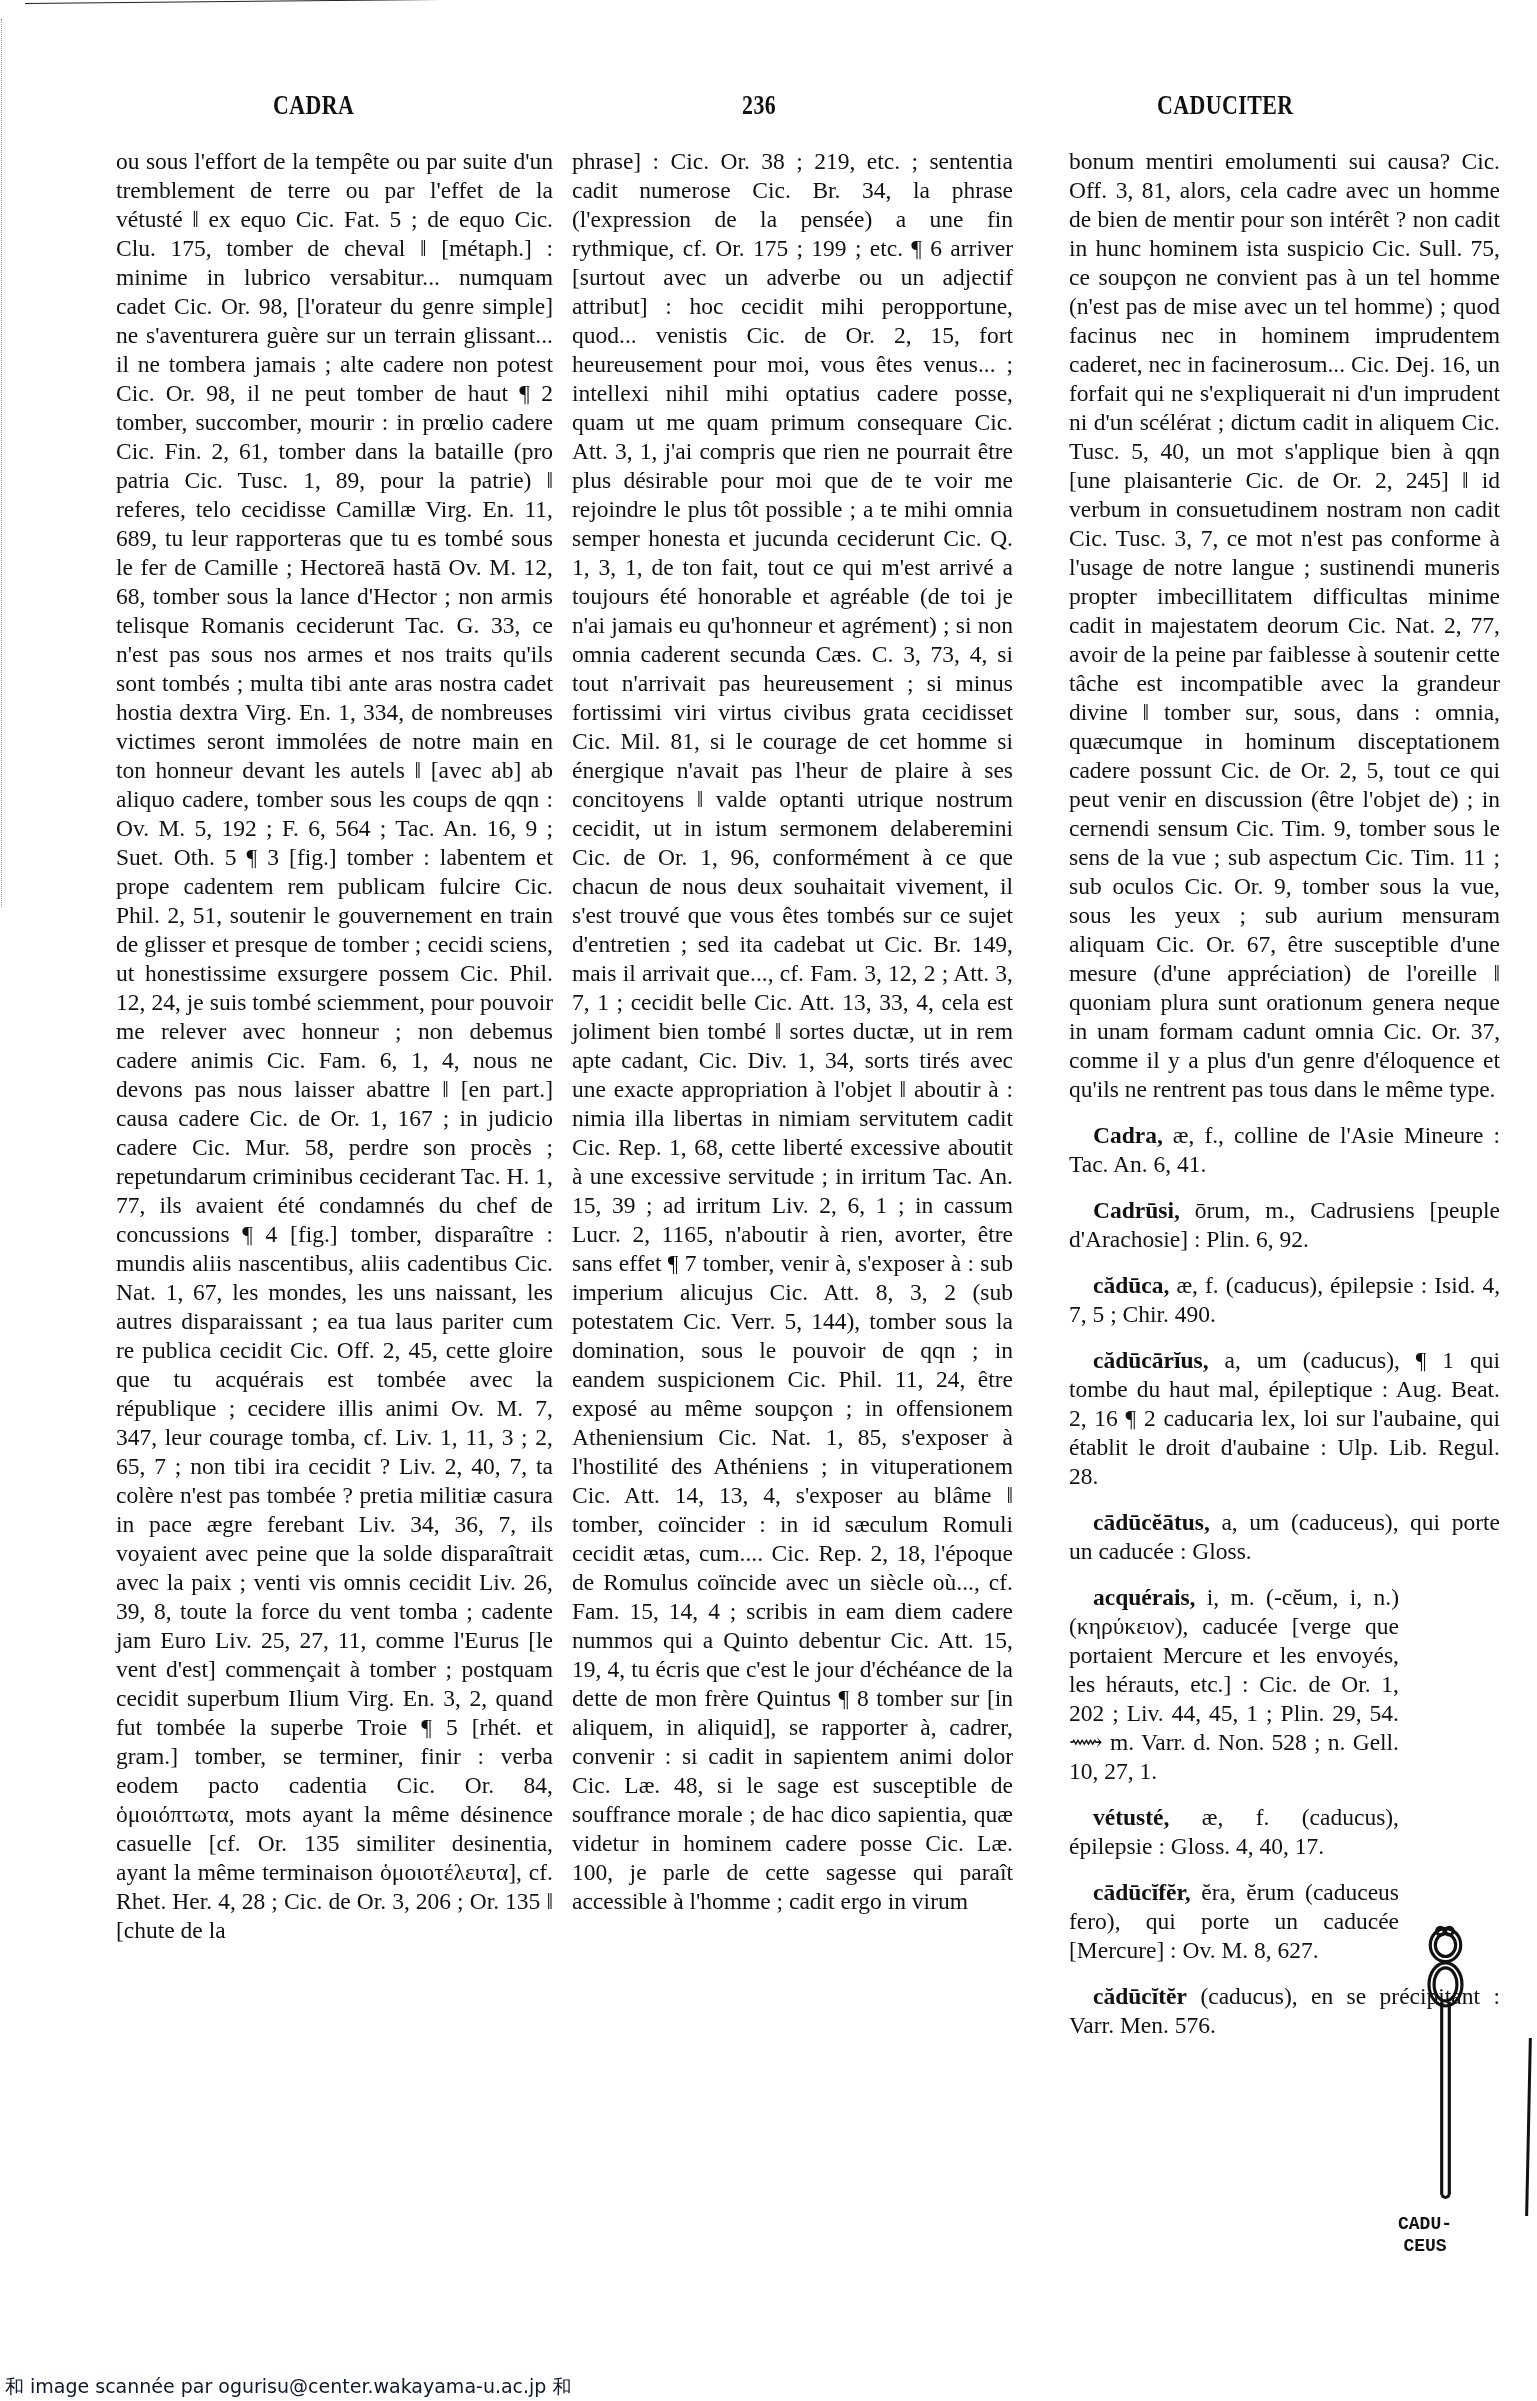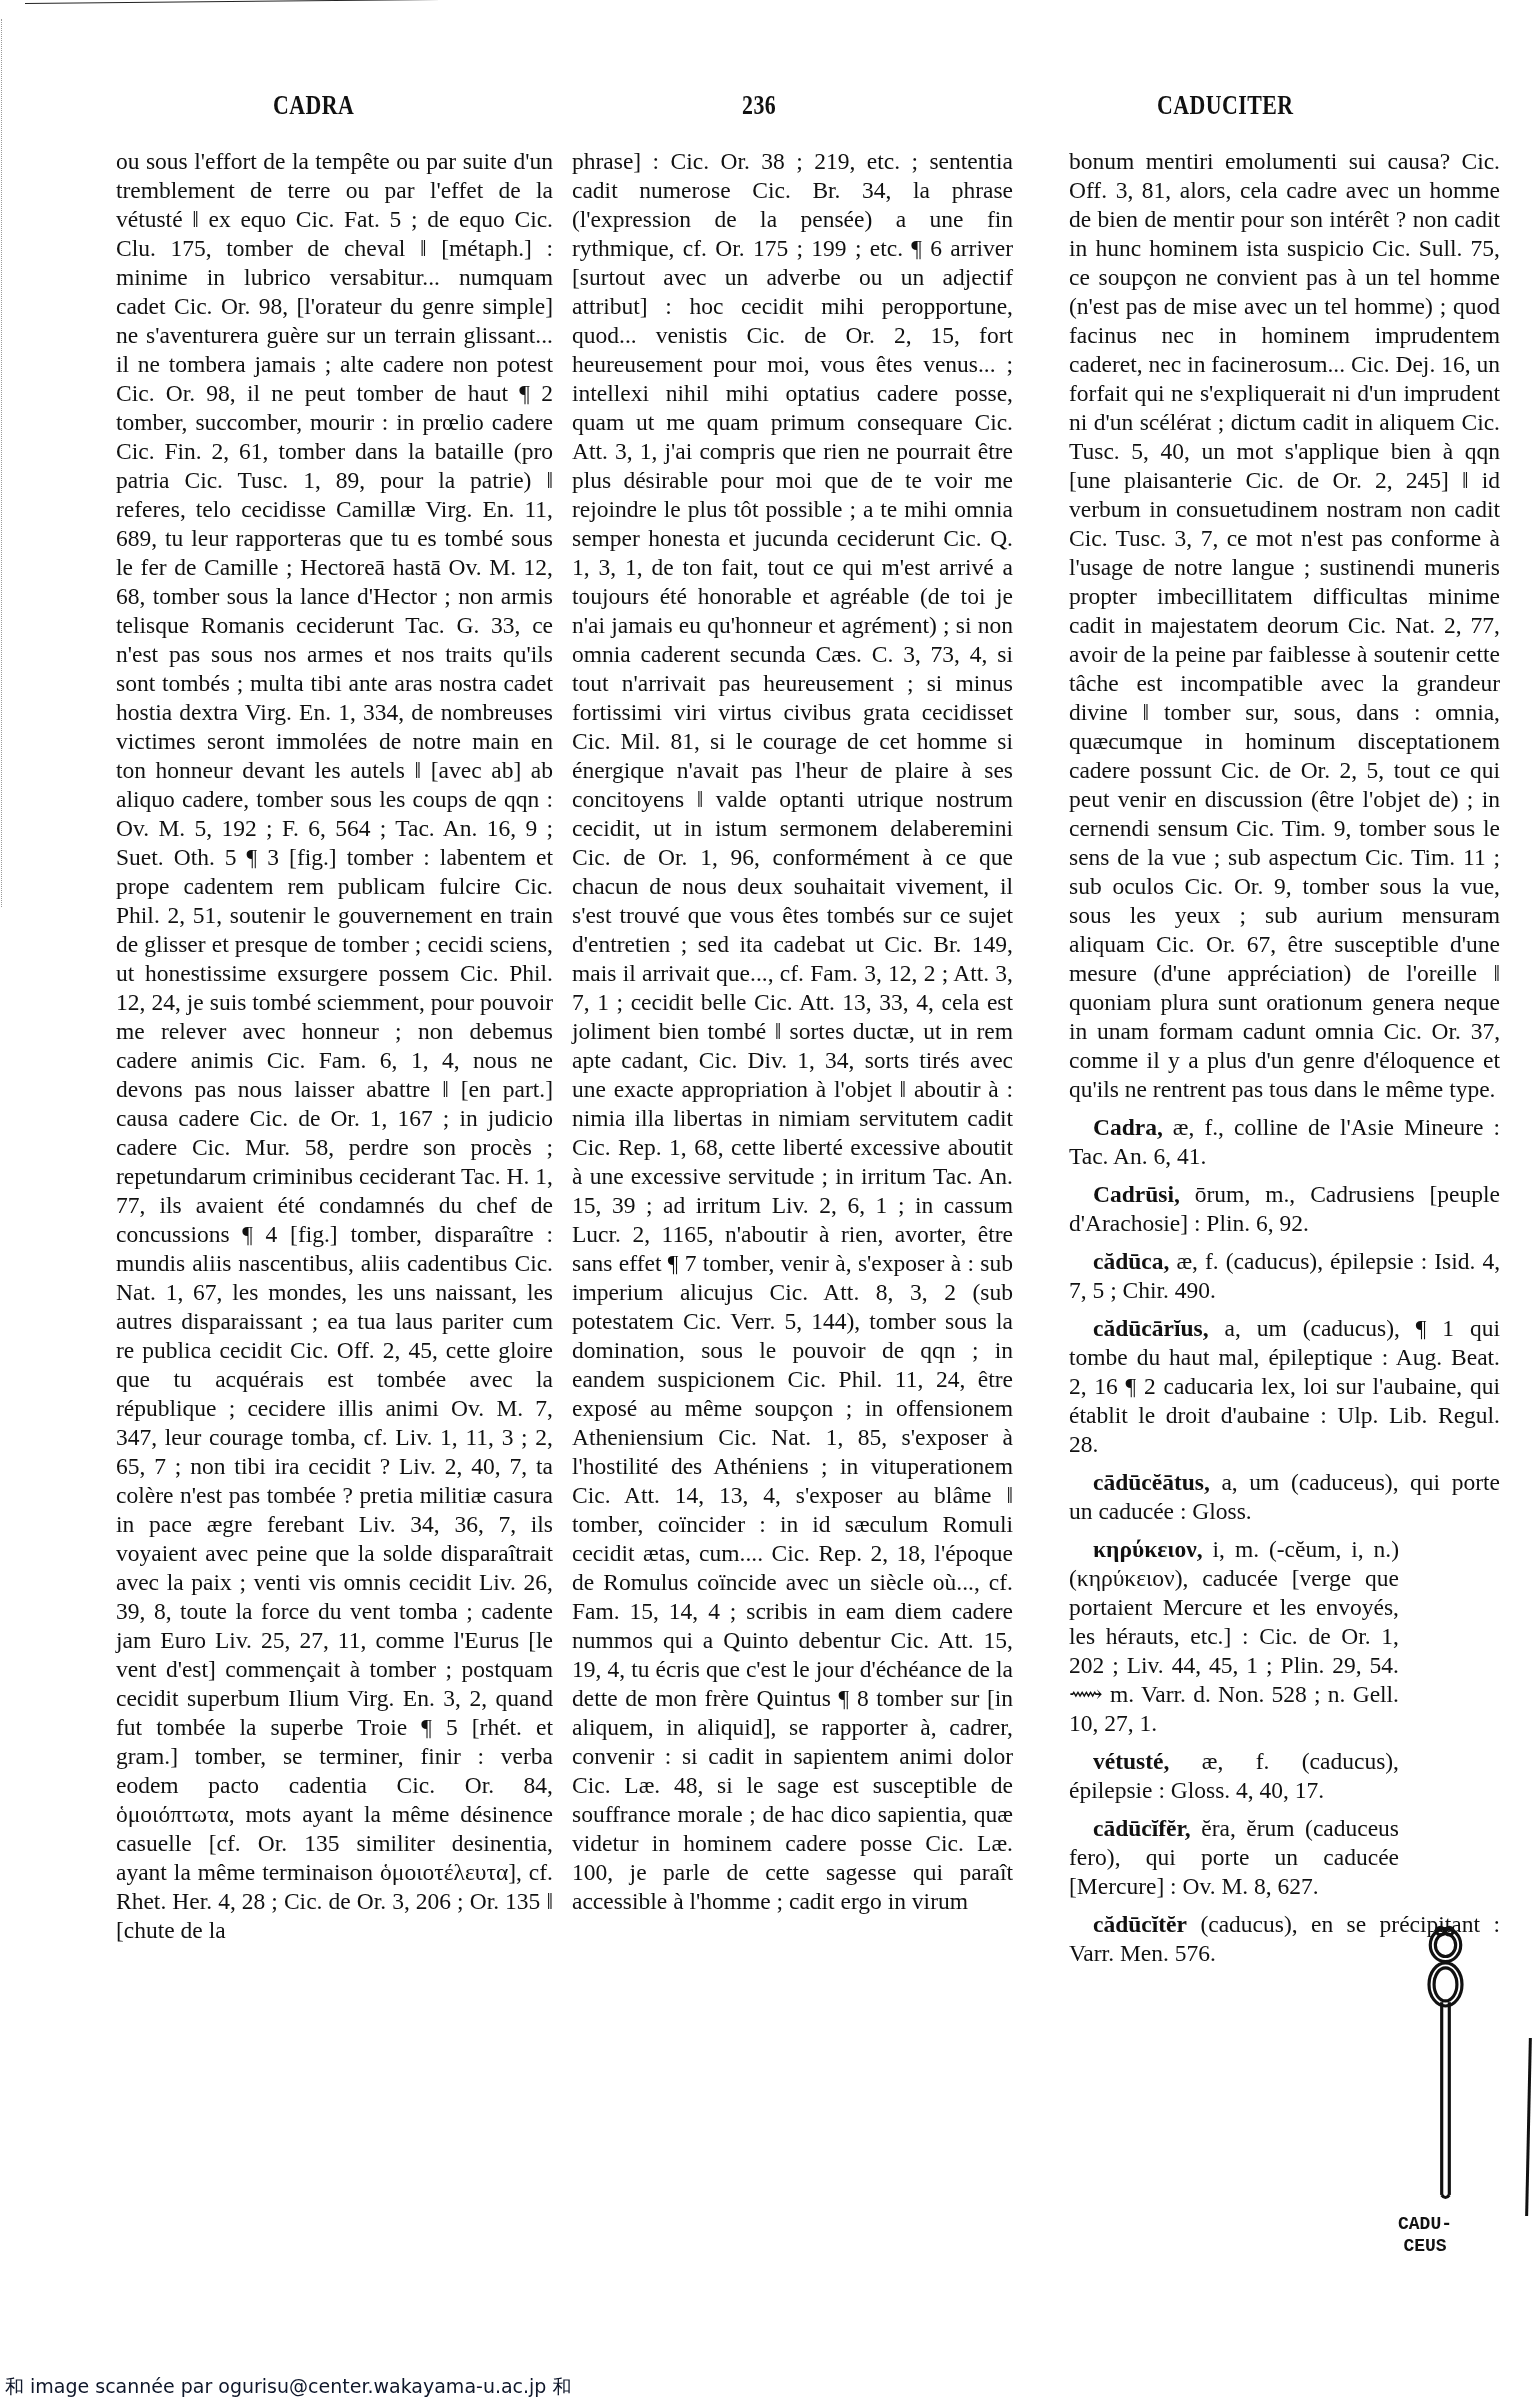--- a/index.html
+++ b/index.html
@@ -12,21 +12,21 @@
          font-family:"Liberation Serif","DejaVu Serif",serif; transform:scaleX(0.78); transform-origin:left; }
   .hdr-left { left:273px; }
   .hdr-center { left:742px; }
   .hdr-right { left:1157px; }
   .col { position:absolute; top:147px; width:437px; font-size:23.5px; line-height:29px;
          text-align:justify; hyphens:manual; font-family:"Liberation Serif","DejaVu Serif",serif; }
   .col p { margin:0; }
   .col1 { left:116px; }
   .col2 { left:572px; width:441px; }
   .col3 { left:1069px; width:431px; }
-  .col p.entry { text-indent:24px; margin-top:9px; }
+  .col p.entry { text-indent:24px; margin-top:17px; }
   .col p.cont { text-indent:0; }
   .b { font-weight:bold; }
   .caduceus-fig { position:absolute; left:1420px; top:1921px; width:51px; height:279px; }
   .caduceus-label { position:absolute; left:1398px; top:2214px; font-size:18px; font-weight:bold;
                     line-height:21.6px; text-align:center; font-family:Liberation Mono, monospace; }
   .right-rule { position:absolute; left:1527px; top:2038px; width:2.5px; height:178px; background:#111;
                 transform:rotate(1.2deg); }
   .footer { position:absolute; left:5px; top:2374px; font-size:19px; color:#0f172a;
             font-family:"DejaVu Sans","Liberation Sans",sans-serif; }
   .text-short { width:330px; }
@@ -66,21 +66,21 @@
   </p>
   <p class="entry">
     <span class="b">cădūcārĭus,</span>
     <span>a, um (caducus), ¶ 1 qui tombe du haut mal, épileptique : Aug. Beat. 2, 16 ¶ 2 caducaria lex, loi sur l'aubaine, qui établit le droit d'aubaine : Ulp. Lib. Regul. 28.</span>
   </p>
   <p class="entry">
     <span class="b">cādūcĕātus,</span>
     <span>a, um (caduceus), qui porte un caducée : Gloss.</span>
   </p>
   <p class="entry text-short">
-    <span class="b">κηρύκειον,</span>
+    <span class="b">acquérais,</span>
     <span>i, m. (-cĕum, i, n.) (κηρύκειον), caducée [verge que portaient Mercure et les envoyés, les hérauts, etc.] : Cic. de Or. 1, 202 ; Liv. 44, 45, 1 ; Plin. 29, 54. ⟿ m. Varr. d. Non. 528 ; n. Gell. 10, 27, 1.</span>
   </p>
   <p class="entry text-short">
     <span class="b">vétusté,</span>
     <span>æ, f. (caducus), épilepsie : Gloss. 4, 40, 17.</span>
   </p>
   <p class="entry text-short">
     <span class="b">cādūcĭfĕr,</span>
     <span>ĕra, ĕrum (caduceus fero), qui porte un caducée [Mercure] : Ov. M. 8, 627.</span>
   </p>

